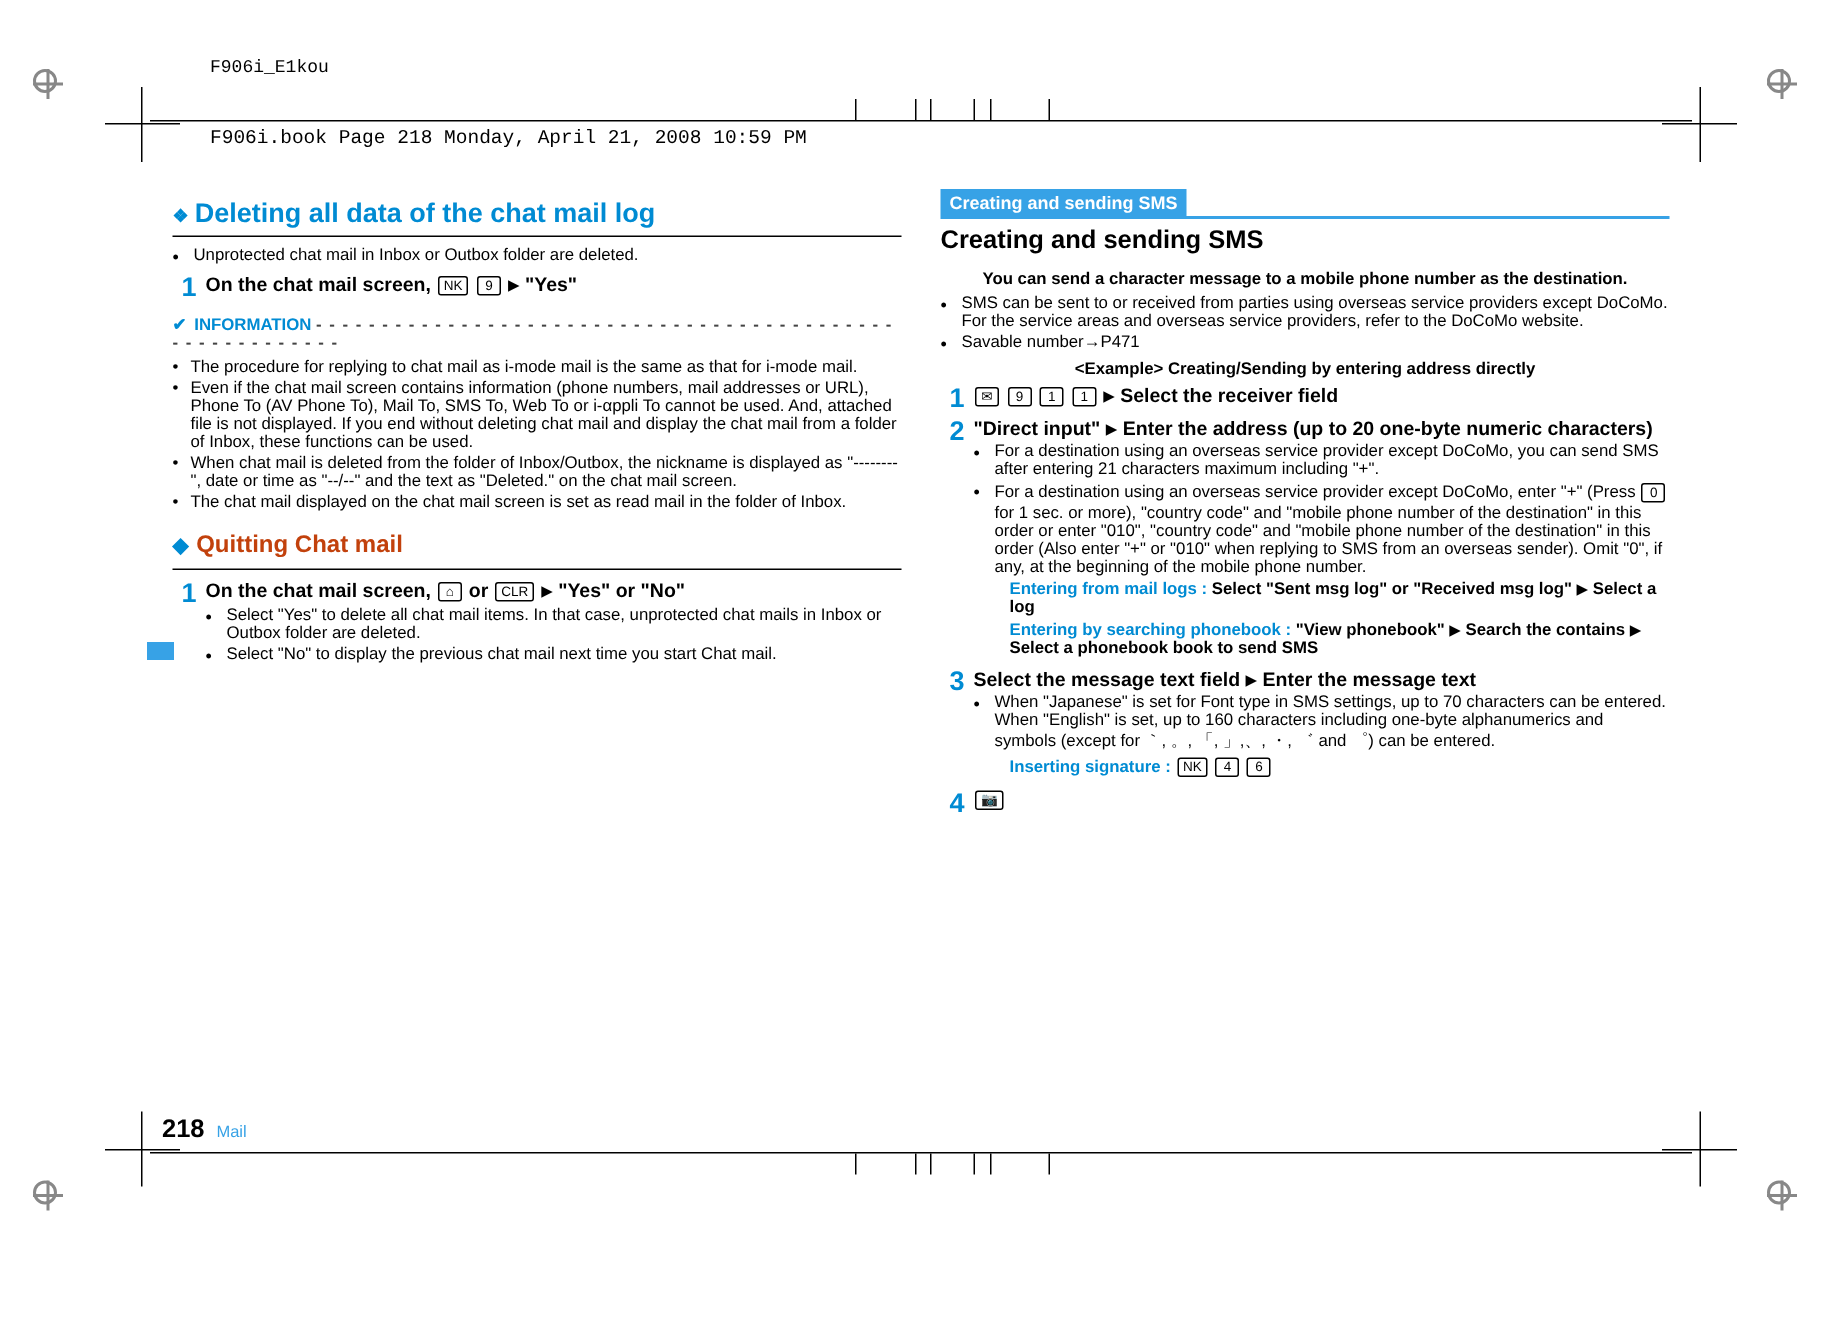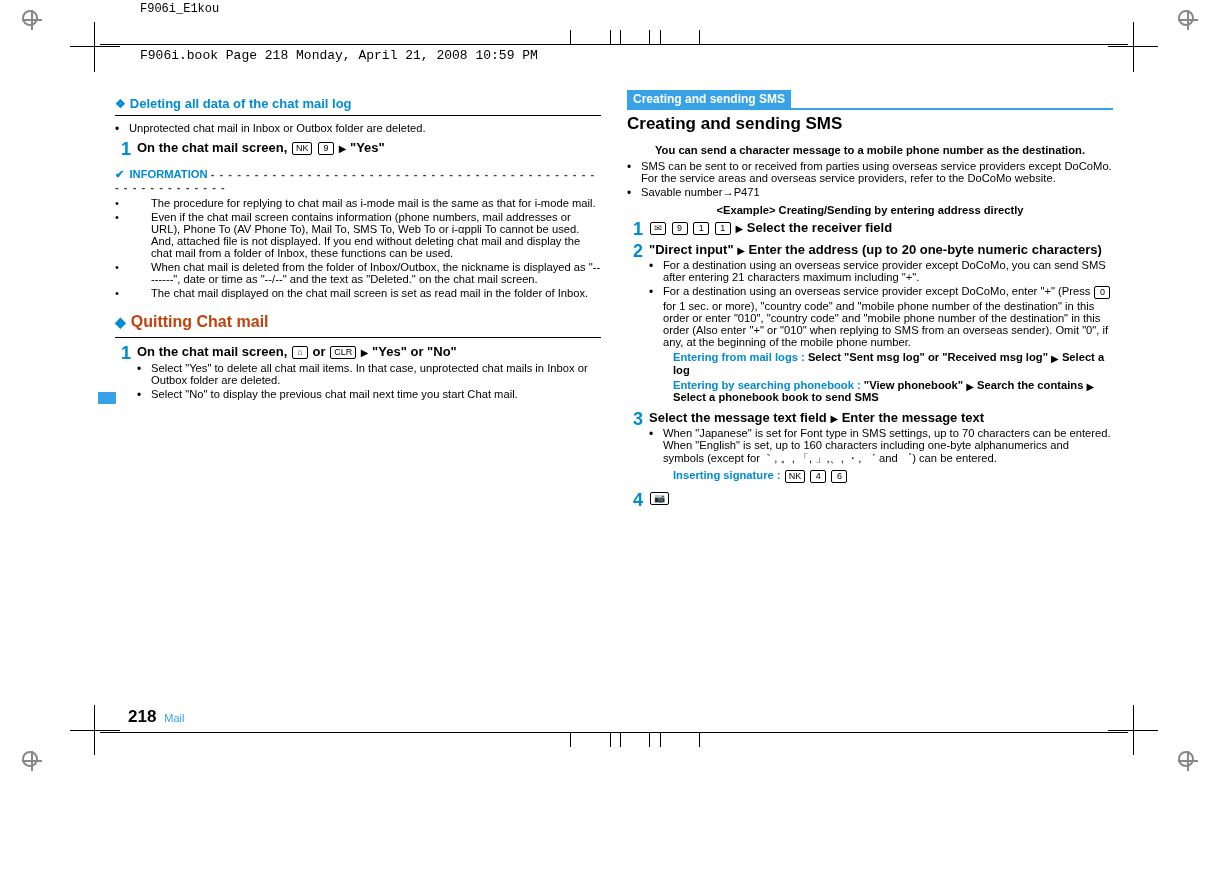--- a/index.html
+++ b/index.html
@@ -10,20 +10,21 @@
     font-family: Arial, Helvetica, sans-serif;
     font-size: 11.2px;
     color: #000;
     width: 1228px;
     height: 886px;
   }
   .page {
     width: 1228px;
     height: 777px;
     position: relative;
+    margin-top: 36px;
   }
   
   .mark-tl-gear, .mark-tr-gear, .mark-bl-gear, .mark-br-gear {
     position: absolute; width: 28px; height: 16px;
   }
   .gear { width:16px; height:16px; border:2px solid #888; border-radius:50%; position:relative; display:inline-block;}
   .gear::before, .gear::after { content:""; position:absolute; background:#888; }
   .gear::before { width:20px; height:2px; top:7px; left:-2px;}
   .gear::after  { width:2px; height:20px; left:7px; top:-2px;}
   .mark-tl-gear{ top:10px; left:22px;} .mark-tr-gear{ top:10px; right:22px;}
@@ -54,52 +55,52 @@
   }
   .book-line {
     position:absolute; top:48px; left:140px;
     font-family:"Courier New", monospace; font-size:13px;
   }
   .content {
     position:absolute; top:90px; left:115px; right:115px; bottom:60px;
     display:flex; column-gap:26px;
   }
   .col { flex:1; min-width:0;}
-  .h-blue-diamonds { color:#008bd3; font-weight:bold; font-size:13px; margin:6px 0 4px 0;}
+  .h-blue-diamonds { color:#008bd3; font-weight:bold; font-size:18px; margin:6px 0 4px 0;}
   .h-blue-diamonds::before { content:"❖"; color:#008bd3; margin-right:4px; font-size:12px;}
   .hr-line-col { border-bottom:1px solid #000; margin-bottom:6px;}
   .bullet-row { display:flex; margin:2px 0;}
   .bullet-row .dot { width:14px; flex:0 0 14px; }
   .bullet-row .dot::before { content:"•"; font-size:12px;}
   .step { display:flex; align-items:flex-start; margin:4px 0 4px 6px;}
   .step .num { flex:0 0 16px; font-size:18px; color:#008bd3; font-weight:bold; line-height:1;}
   .step .body { flex:1;}
   .step .body .lead { font-weight:bold; font-size:13px;}
   .keycap {
     display:inline-block; border:1px solid #000; border-radius:2px;
     font-family:Arial; font-size:9px; padding:0 3px; line-height:11px;
     min-width:16px; text-align:center; vertical-align:middle; margin:1px 1px; font-weight:normal;
   }
   .tri { font-size:10px; vertical-align:middle; font-weight:normal;}
   .info-head { color:#008bd3; font-weight:bold; margin:10px 0 4px 0; letter-spacing:0px;}
   .info-head::before { content:"✔"; color:#008bd3; margin-right:2px;}
   .dash-line { color:#444; letter-spacing:1px;}
-  .info-list .row { display:flex; margin:2px 0;gap:24px;}
+  .info-list .row { display:flex; margin:2px 0;}
   .info-list .row .dot { width:12px; flex:0 0 12px;}
   .info-list .row .dot::before { content:"•"; }
   .quitting-head { color:#c2410c; font-weight:bold; font-size:16px; margin:14px 0 6px 0;}
   .quitting-head::before { content:"◆"; color:#008bd3; margin-right:5px; font-size:14px;}
   .left-blue-tab { position:absolute; top:392px; left:98px; width:18px; height:12px; background:#37a2e6;}
   .sec-label { background:#37a2e6; color:#fff; font-weight:bold; padding:2px 6px; font-size:12px; display:inline-block;}
   .sec-label-wrap { border-bottom:2px solid #37a2e6; margin-bottom:4px;}
   .sec-title { font-size:17px; font-weight:bold; margin:2px 0 10px 0;}
   .bold-line { font-weight:bold; margin:4px 0;text-align:center;}
   .sub-blue { color:#008bd3; font-weight:bold;}
   .indent-block { margin-left:24px; margin-top:3px; margin-bottom:3px;}
-  .page-num { position:absolute; left:128px; bottom:50px; font-size:14px;}
+  .page-num { position:absolute; left:108px; bottom:50px; font-size:14px;}
   .page-num b { font-size:17px; font-weight:bold;}
   .mail-txt { color:#37a2e6; font-size:11px; margin-left:4px;}
 </style>
 </head>
 <body>
 
 <div class="page">
   <div class="mark-tl-gear"><span class="gear"></span></div>
   <div class="mark-tr-gear"><span class="gear"></span></div>
   <div class="mark-bl-gear"><span class="gear"></span></div>

